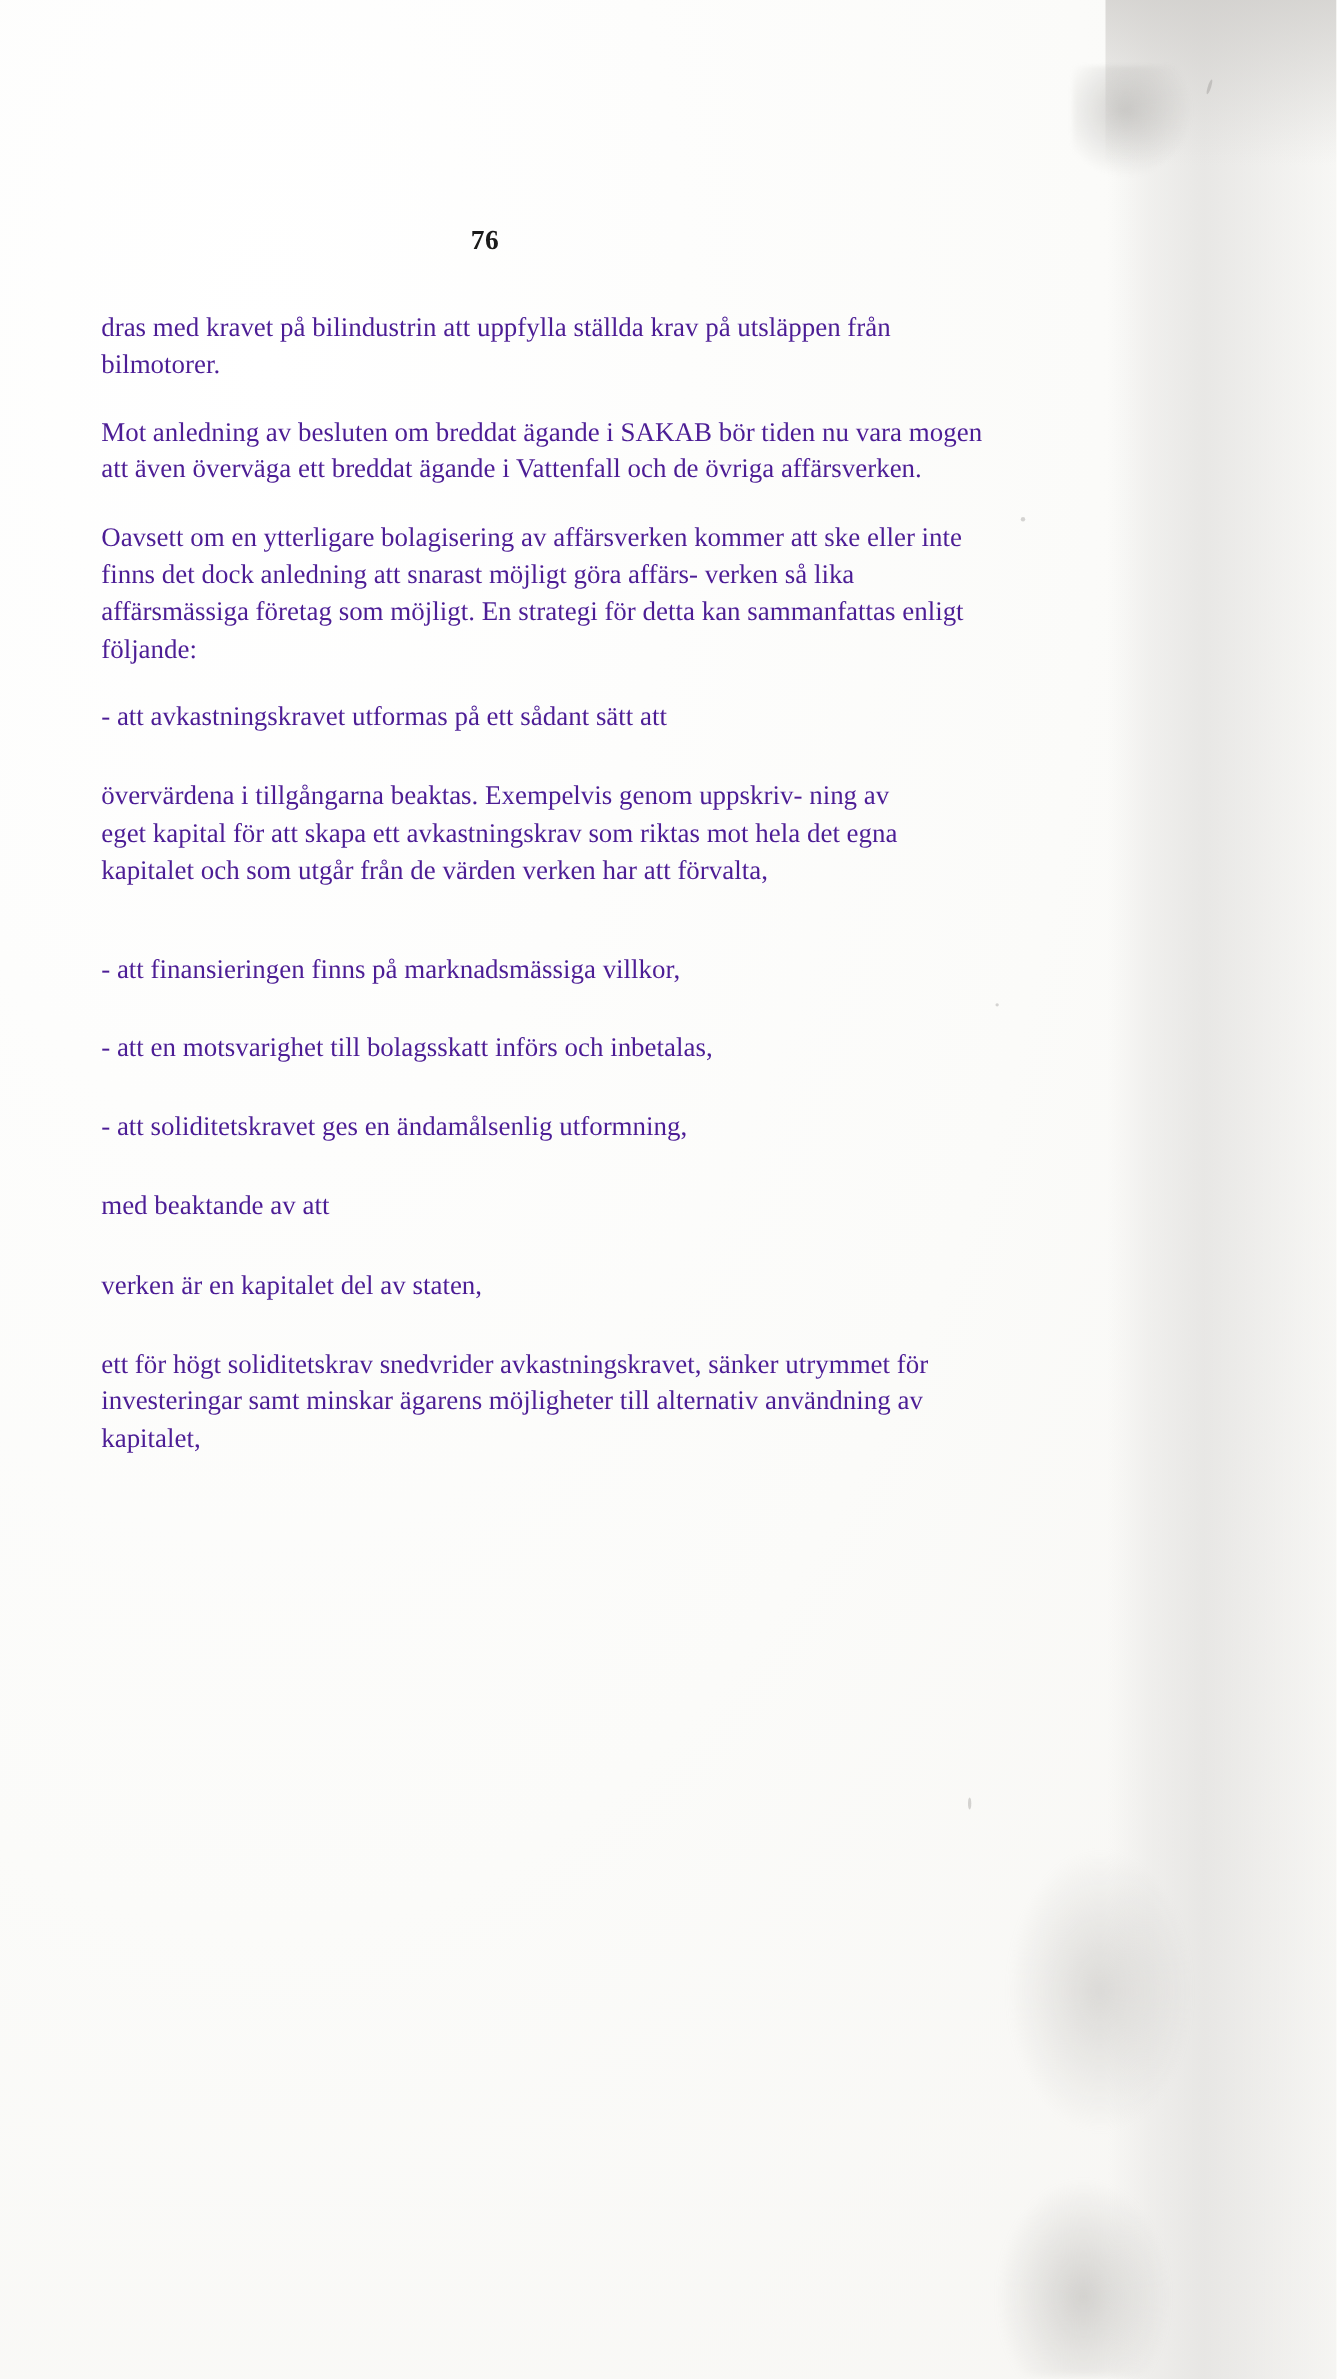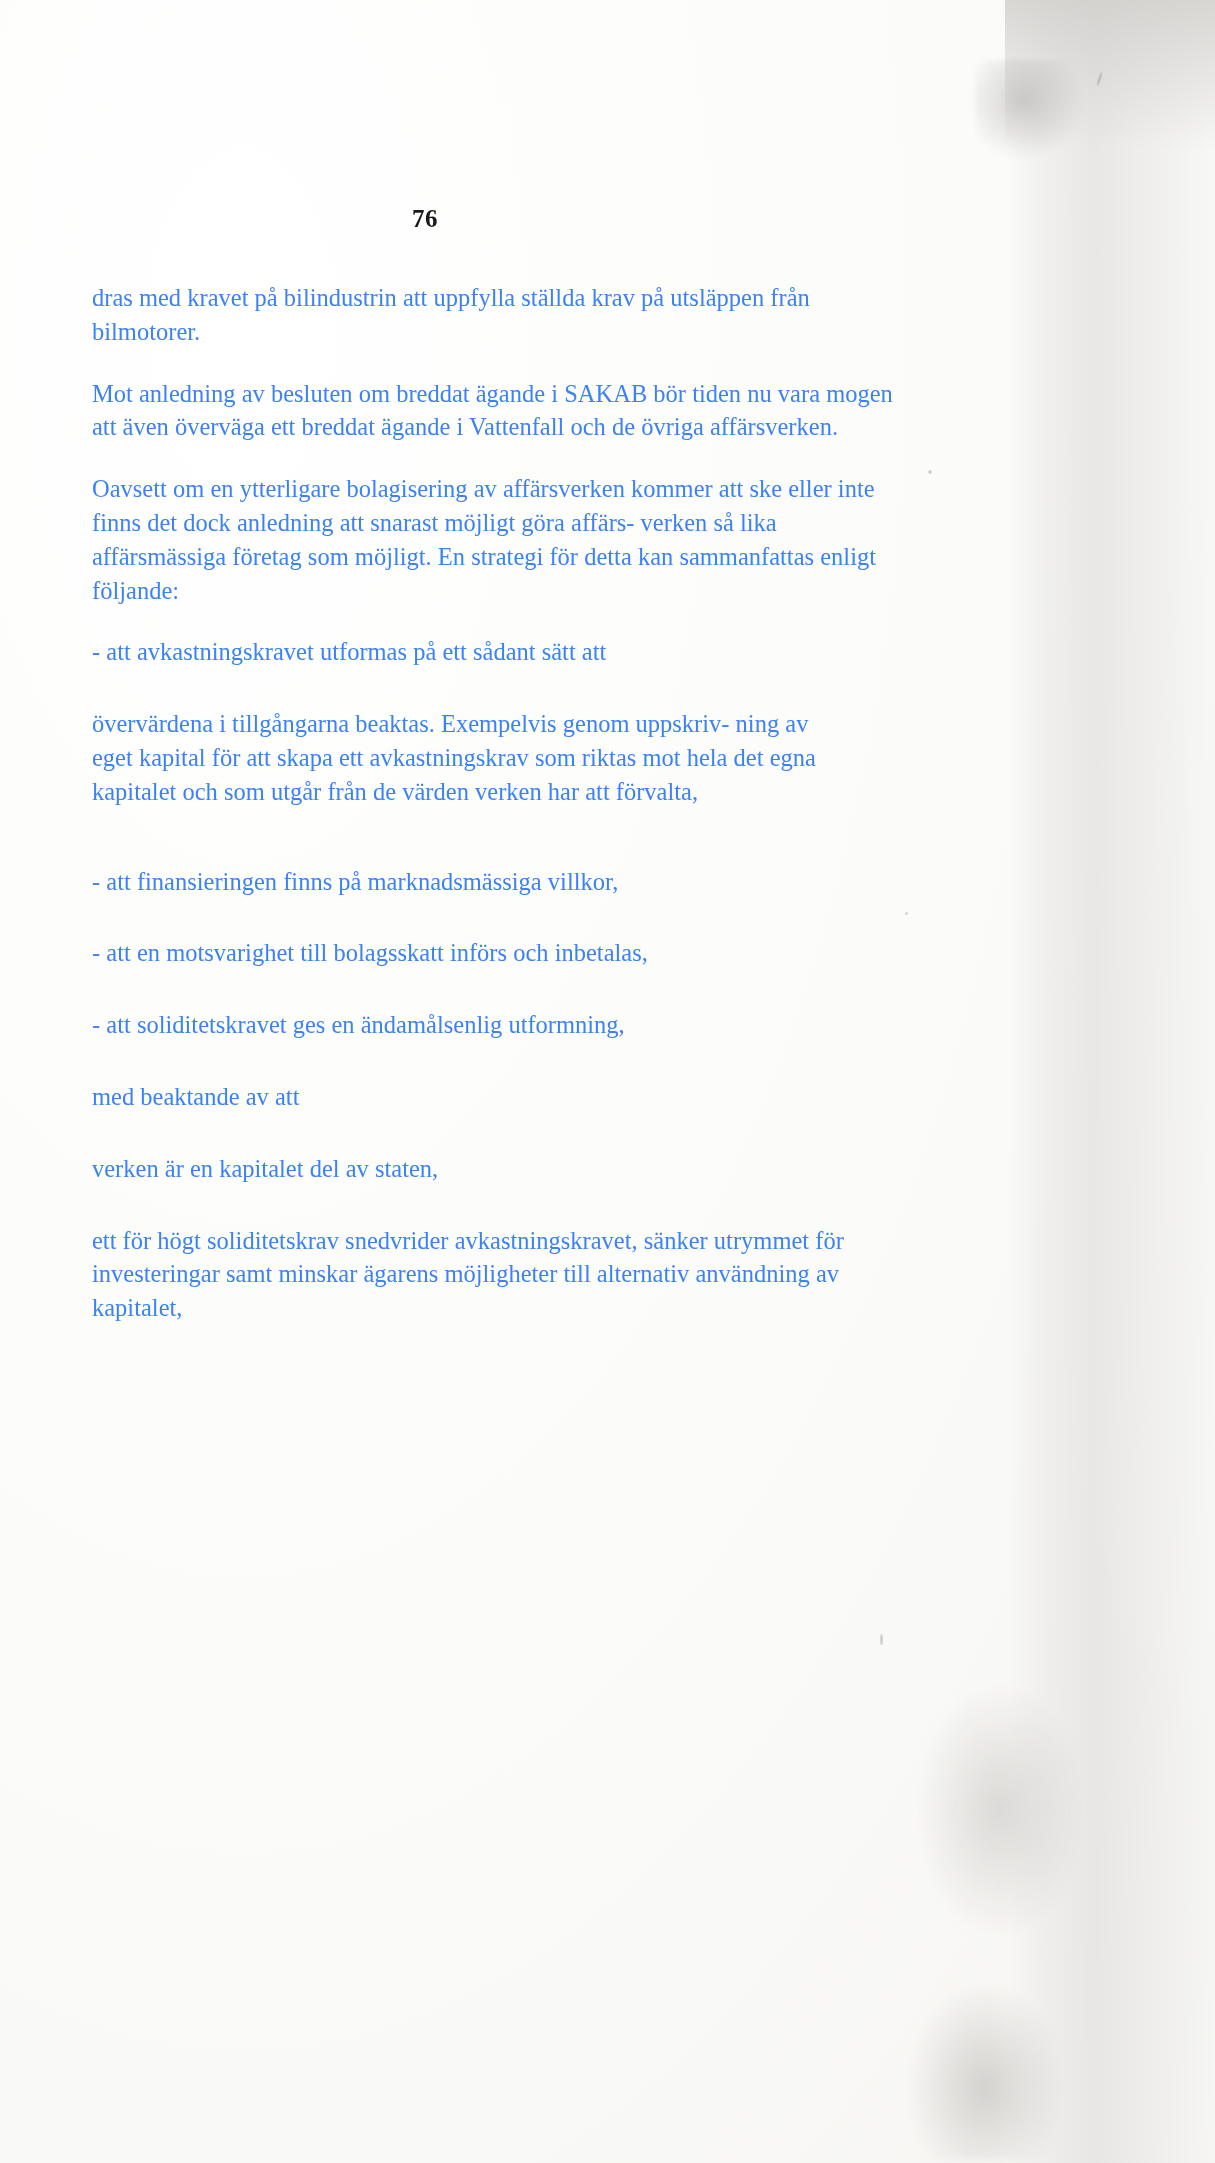--- a/index.html
+++ b/index.html
@@ -99,20 +99,21 @@
 
   .page-number {
     position: absolute;
     left: 0;
     top: 205px;
     width: 850px;
     text-align: center;
     font-size: 25px;
     font-weight: bold;
     letter-spacing: 0.5px;
+    padding-left: 16px;
   }
 
   .body-col {
     position: absolute;
     left: 92px;
     top: 281px;
     width: 820px;
   }
 
   p.para {
@@ -122,21 +123,21 @@
     text-align: left;
   }
 
   .indent-1 {
     margin-left: 50px;
     width: 760px;
   }
 
   .spacer-lg { height: 18px; }
   .spacer-md { height: 10px; }
-  .ink-med { color: #3b82f6; }
+  .ink-med { color: #4c1d95; }
 </style>
 </head>
 <body>
 
 <div class="scan-page">
   <div class="paper-tone"></div>
   <div class="scan-edge"></div>
   <div class="scan-edge-top"></div>
   <div class="scan-speckle-a"></div>
   <div class="scan-speckle-b"></div>

